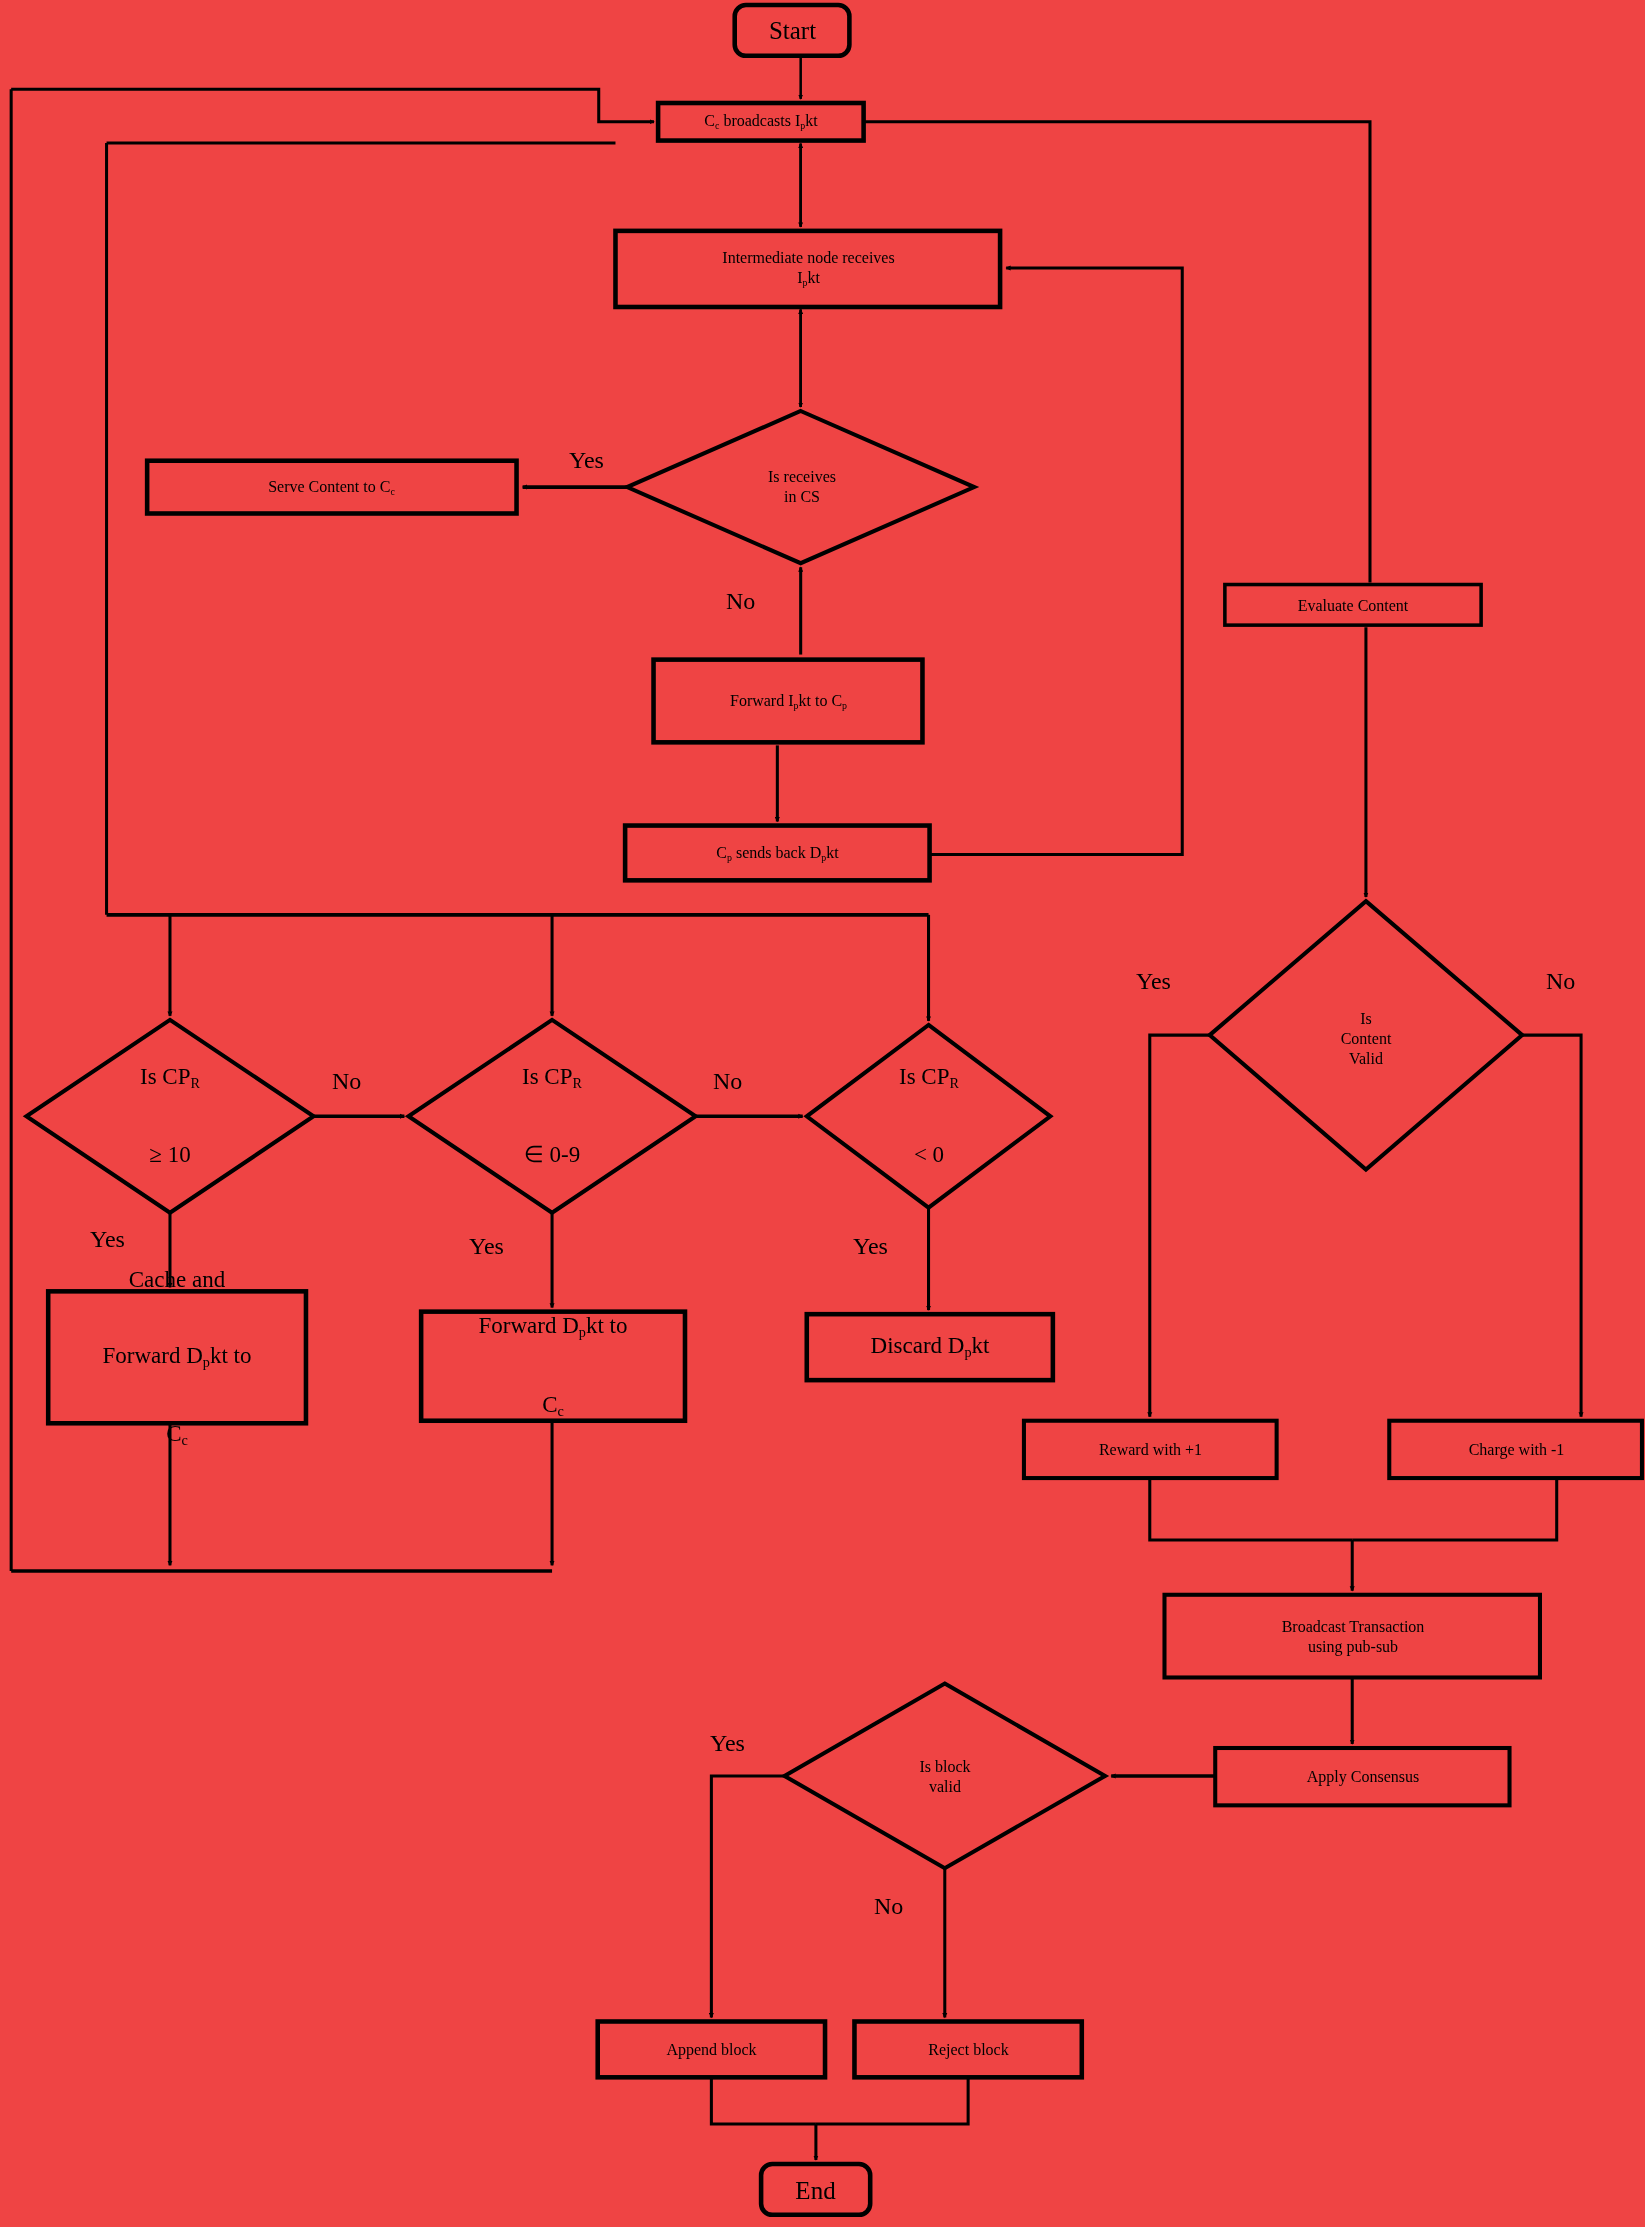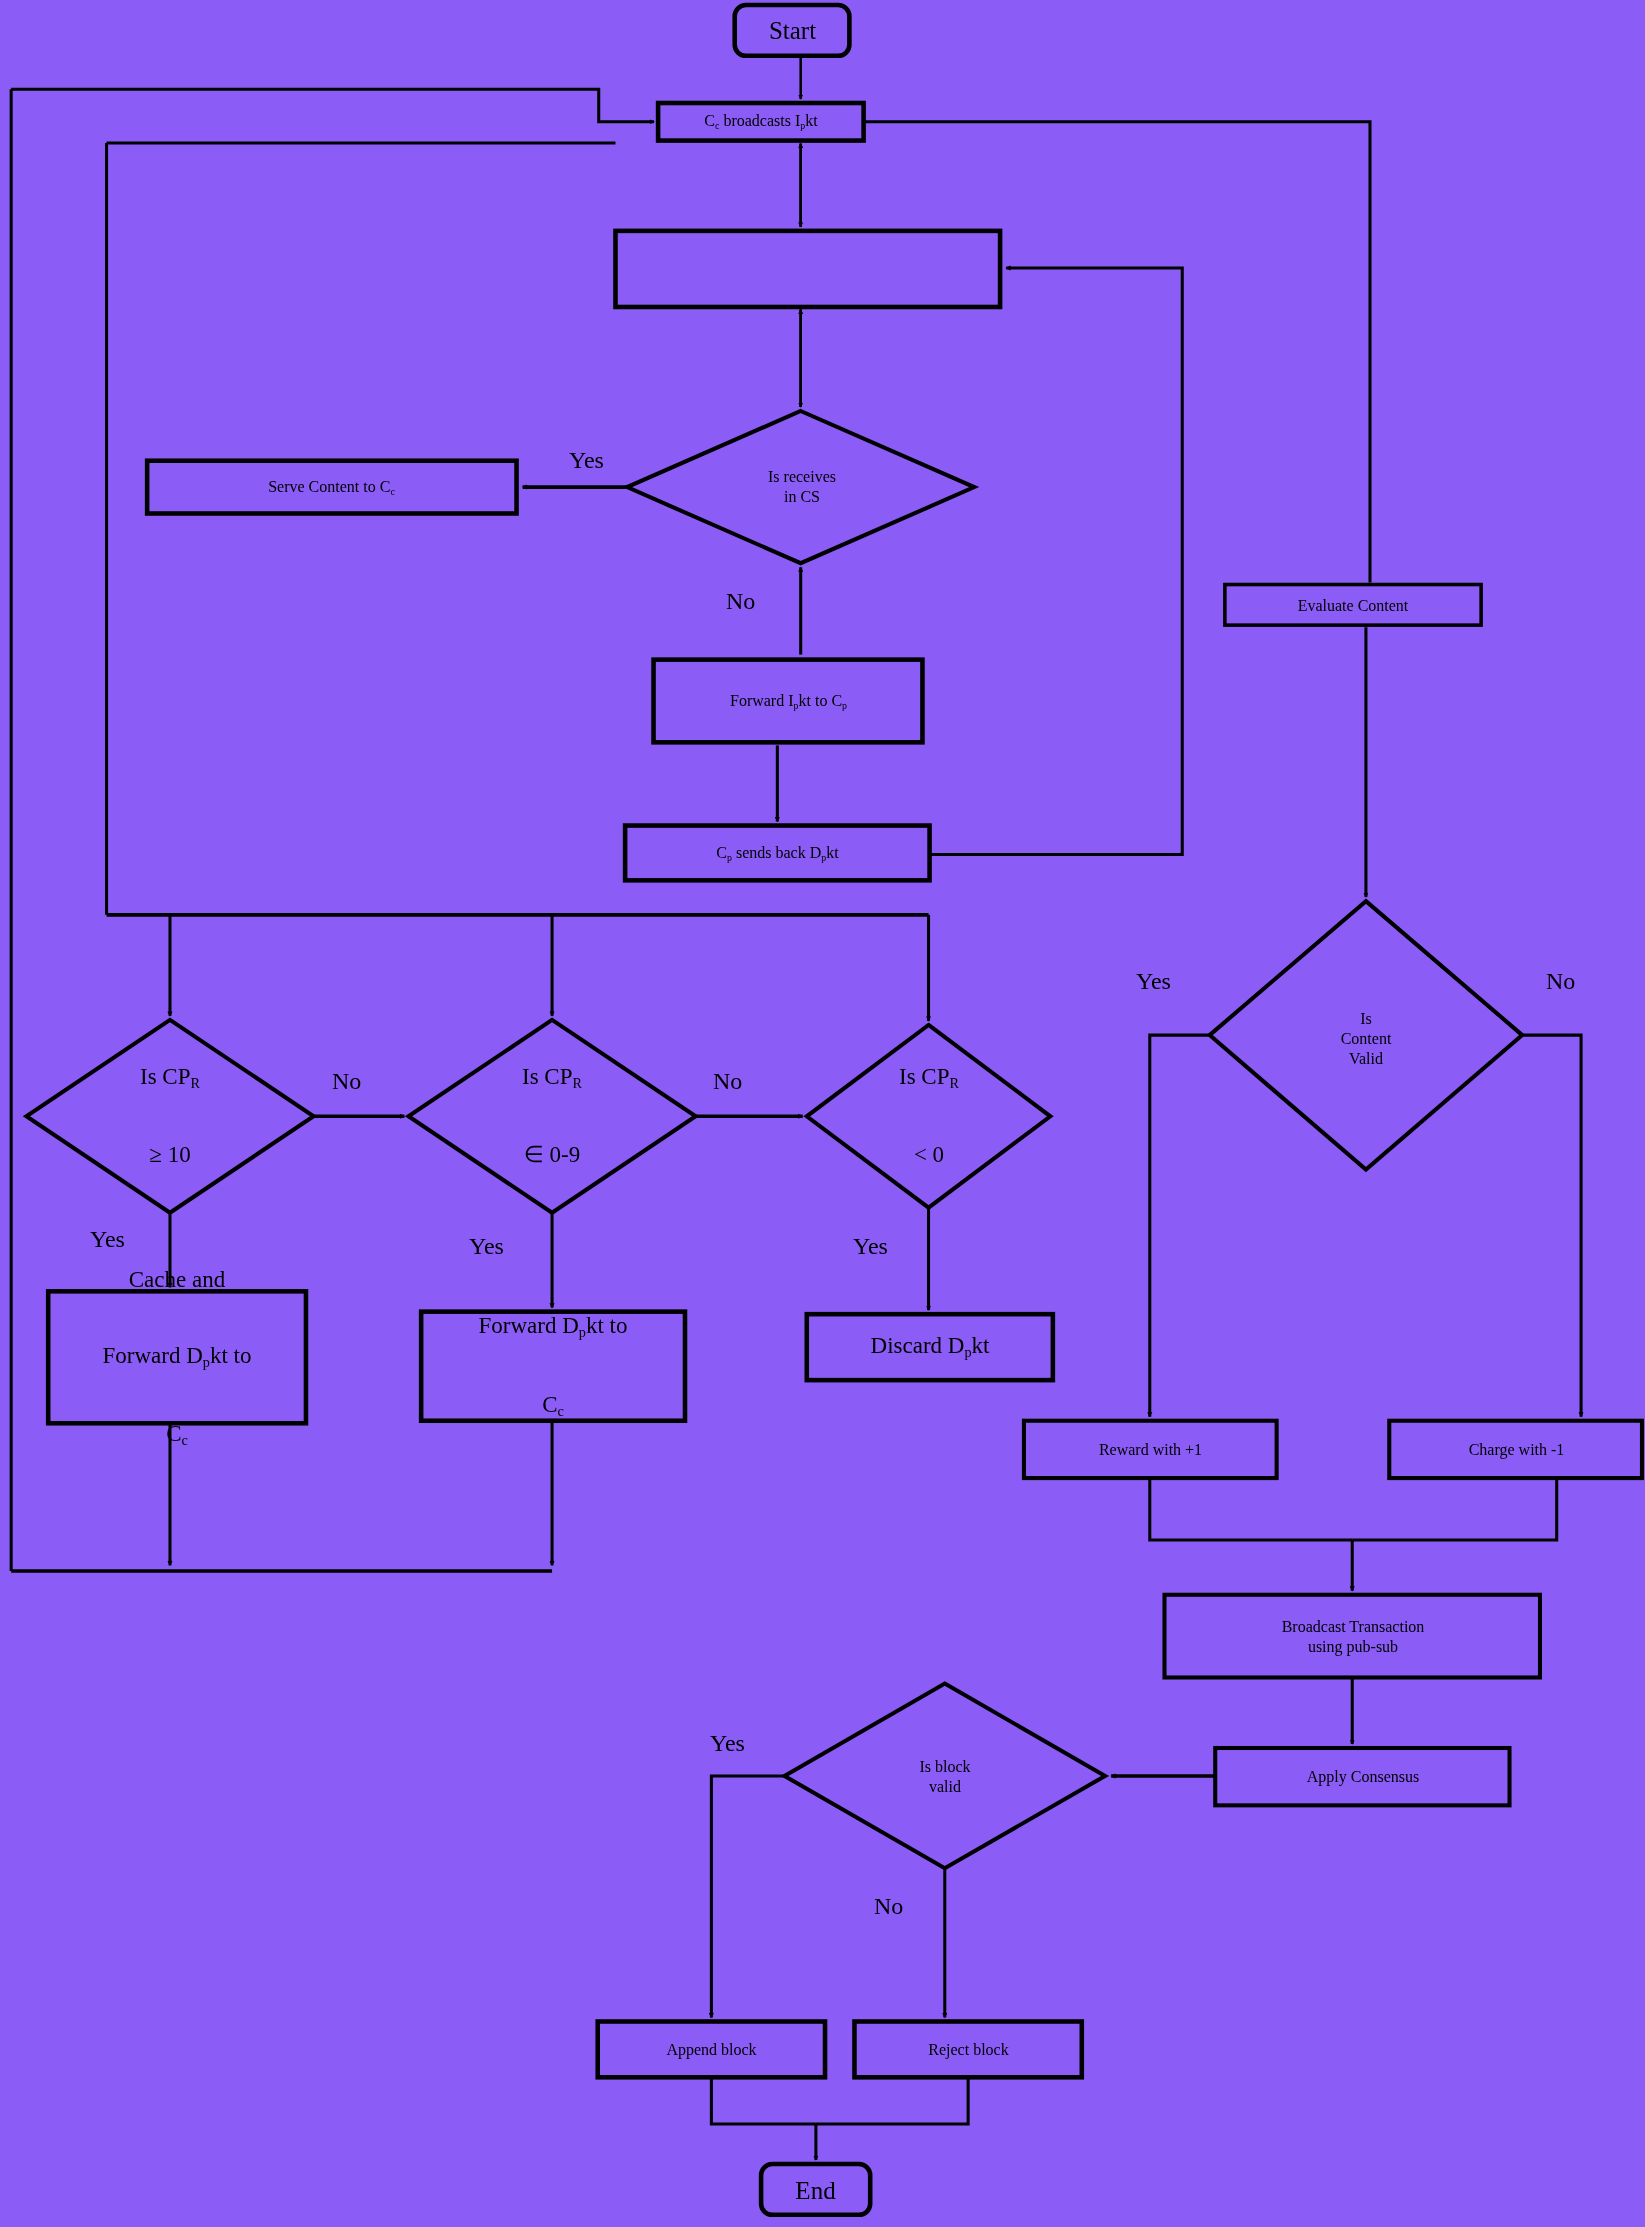--- a/index.html
+++ b/index.html
@@ -1,17 +1,17 @@
 <!DOCTYPE html>
 <html style="font-size:8px"><head>
 <meta charset="utf-8">
 <style>
   html,body{margin:0;padding:0;background:#ffffff;}
   body{font-family:"Liberation Serif", serif;}
-  #stage{position:relative;width:1645px;height:2227px;background:#8b5cf6;overflow:hidden;}
+  #stage{position:relative;width:1645px;height:2227px;background:#ef4444;overflow:hidden;}
   #stage svg{position:absolute;left:0;top:0;width:1645px;height:2227px;}
   .nodeText{
     position:absolute;
     display:flex;align-items:center;justify-content:center;
     text-align:center;
     color:#000;
     font-family:"Liberation Serif", serif;
     line-height:1.25;
     pointer-events:none;
   }
@@ -196,20 +196,24 @@
   </svg>
 
   <div class="nodeText f50" style="left:735px;top:5px;width:115px;height:51px;">
     <span>Start</span>
   </div>
 
   <div class="nodeText f48" style="left:658px;top:103px;width:206px;height:38px;">
     <span><span>C</span><sub>c</sub><span> broadcasts I</span><sub>p</sub><span>kt</span></span>
   </div>
 
+  <div class="nodeText f48" style="left:616px;top:231px;width:385px;height:76px;flex-direction:column;">
+    <span>Intermediate node receives</span>
+    <span><span>I</span><sub>p</sub><span>kt</span></span>
+  </div>
 
   <div class="nodeText f48" style="left:721px;top:449px;width:162px;height:76px;flex-direction:column;">
     <span>Is receives</span>
     <span>in CS</span>
   </div>
 
   <div class="nodeText f48" style="left:654px;top:660px;width:269px;height:83px;">
     <span><span>Forward I</span><sub>p</sub><span>kt to C</span><sub>p</sub></span>
   </div>
 

